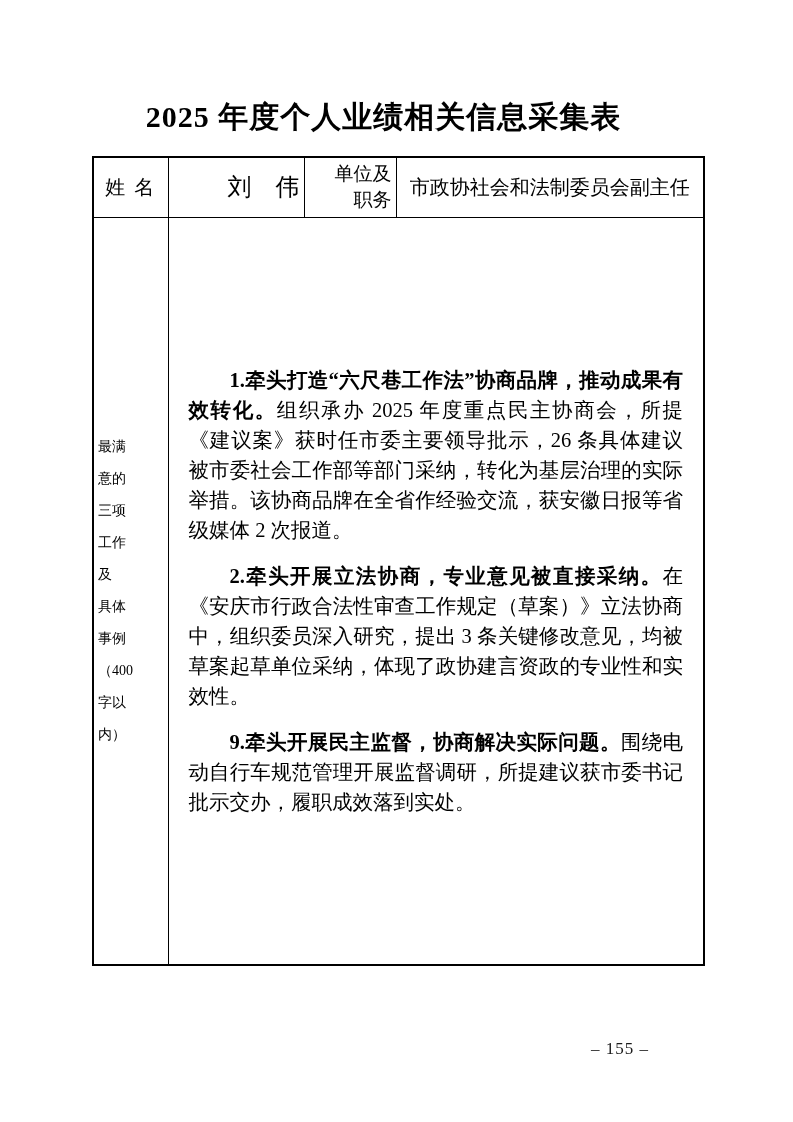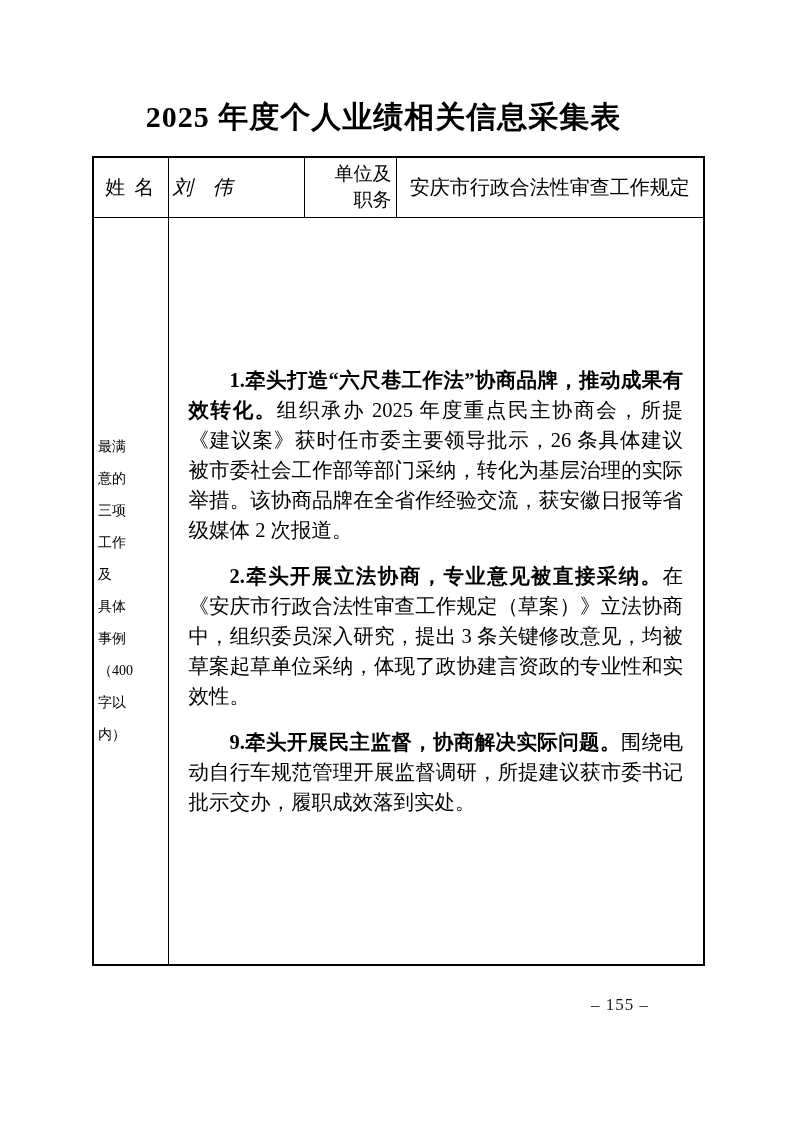--- a/index.html
+++ b/index.html
@@ -39,23 +39,22 @@
     padding: 2px 4px;
     vertical-align: middle;
   }
   .row-head td { height: 60px; }
   .cell-name-label {
     text-align: center;
     font-size: 20px;
     letter-spacing: 2px;
   }
   .cell-name-value {
-    text-align: left;
-    font-size: 20px;
-    font-style: italic;
+    text-align: right;
+    font-size: 24px;
   }
   .cell-unit-label {
     text-align: right;
     font-size: 19px;
     line-height: 1.4;
     white-space: pre-line;
   }
   .cell-unit-value {
     text-align: center;
     font-size: 20px;
@@ -75,21 +74,21 @@
     line-height: 30px;
     text-align: justify;
   }
   .cell-works-content p {
     margin: 16px;
     text-indent: 2em;
   }
   .para-lead { font-weight: 700; }
   .page-number {
     position: absolute;
-    top: 995px;
+    top: 1039px;
     right: 118px;
     font-size: 17px;
     letter-spacing: 1px;
     color: #1a1a1a;
   }
 </style>
 </head>
 <body>
 
 <div class="page">
@@ -102,21 +101,21 @@
       <col style="width:136px">
       <col style="width:92px">
       <col style="width:308px">
     </colgroup>
     <tbody>
         <tr class="row-head">
       <td class="cell-name-label">姓 名</td>
       <td class="cell-name-value">刘　伟</td>
       <td class="cell-unit-label">单位及
 职务</td>
-      <td class="cell-unit-value">安庆市行政合法性审查工作规定</td>
+      <td class="cell-unit-value">市政协社会和法制委员会副主任</td>
     </tr>
     <tr class="row-works">
       <td class="cell-works-label">最满
 意的
 三项
 工作
 及
 具体
 事例
 （400

